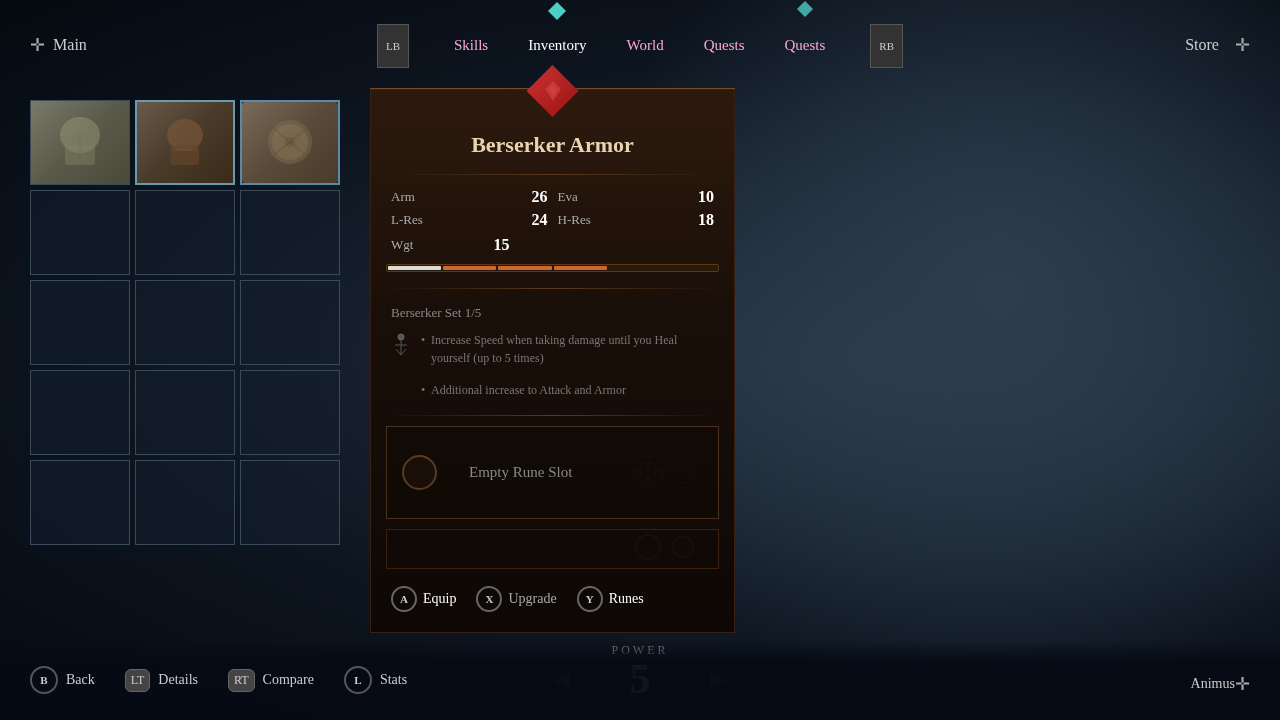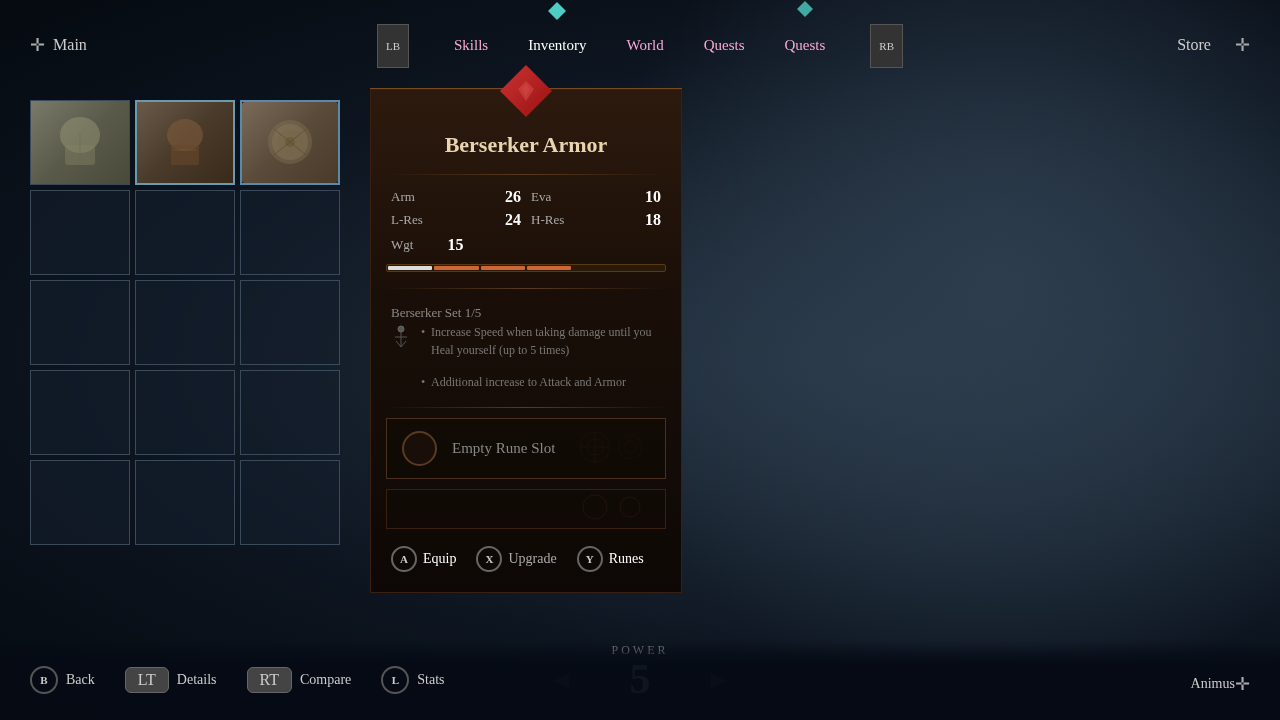--- a/index.html
+++ b/index.html
@@ -55,21 +55,21 @@
       color: #ccc;
     }
 
     .nav-store {
       position: absolute;
       right: 30px;
       top: 50%;
       transform: translateY(-50%);
       display: flex;
       align-items: center;
-      gap: 24px;
+      gap: 16px;
       font-size: 16px;
       color: #ccc;
     }
 
     .nav-tabs {
       display: flex;
       align-items: center;
       gap: 0;
     }
 
@@ -131,21 +131,21 @@
       display: flex;
       align-items: center;
       justify-content: center;
     }
 
     
     .detail-panel {
       position: absolute;
       left: 370px;
       top: 88px;
-      width: 312px;
+      width: 365px;
       background: linear-gradient(180deg, #2d1a0e 0%, #1a0f08 40%, #0d0805 100%);
       border: 1px solid #5a3a20;
       border-top: 2px solid #7a4a25;
       z-index: 10;
       padding-bottom: 20px;
     }
 
     .detail-panel::before {
       content: '';
       position: absolute;
@@ -212,21 +212,21 @@
       font-size: 16px;
       color: #fff;
       font-weight: bold;
     }
 
     .stat-row-single {
       display: flex;
       justify-content: flex-start;
       align-items: center;
       padding: 2px 20px;
-      gap: 34px;
+      gap: 80px;
     }
 
     
     .progress-bar-container {
       padding: 8px 15px;
     }
 
     .progress-bar {
       height: 8px;
       background: #2a1a0a;
@@ -256,21 +256,21 @@
     }
 
     
     .set-bonus {
       padding: 8px 20px;
     }
 
     .set-bonus-title {
       font-size: 13px;
       color: #888;
-      margin-bottom: 2px;
+      margin-bottom: 10px;
     }
 
     .set-bonus-icon {
       display: flex;
       gap: 10px;
       align-items: flex-start;
     }
 
     .set-icon {
       font-size: 20px;
@@ -295,24 +295,24 @@
       content: '•';
       position: absolute;
       left: 0;
     }
 
     
     .rune-slot {
       margin: 10px 15px;
       background: rgba(15, 10, 5, 0.7);
       border: 1px solid #4a3020;
-      padding: 12px 15px;
-      display: flex;
-      align-items: center;
-      gap: 15px;
+      padding: 28px 15px;
+      display: flex;
+      align-items: center;
+      gap: 32px;
       cursor: pointer;
     }
 
     .rune-circle {
       width: 35px;
       height: 35px;
       border: 2px solid #5a3a20;
       border-radius: 50%;
       background: #1a0f08;
     }
@@ -405,22 +405,22 @@
       justify-content: center;
       font-size: 11px;
       font-weight: bold;
       color: #ccc;
     }
 
     .bottom-btn-rect {
       background: #444;
       border: 1px solid #666;
       border-radius: 6px;
-      padding: 3px 12px;
-      font-size: 16px;
+      padding: 3px 5px;
+      font-size: 12px;
       color: #ccc;
     }
 
     
     .power-display {
       position: absolute;
       bottom: 20px;
       left: 50%;
       transform: translateX(-50%);
       text-align: center;

